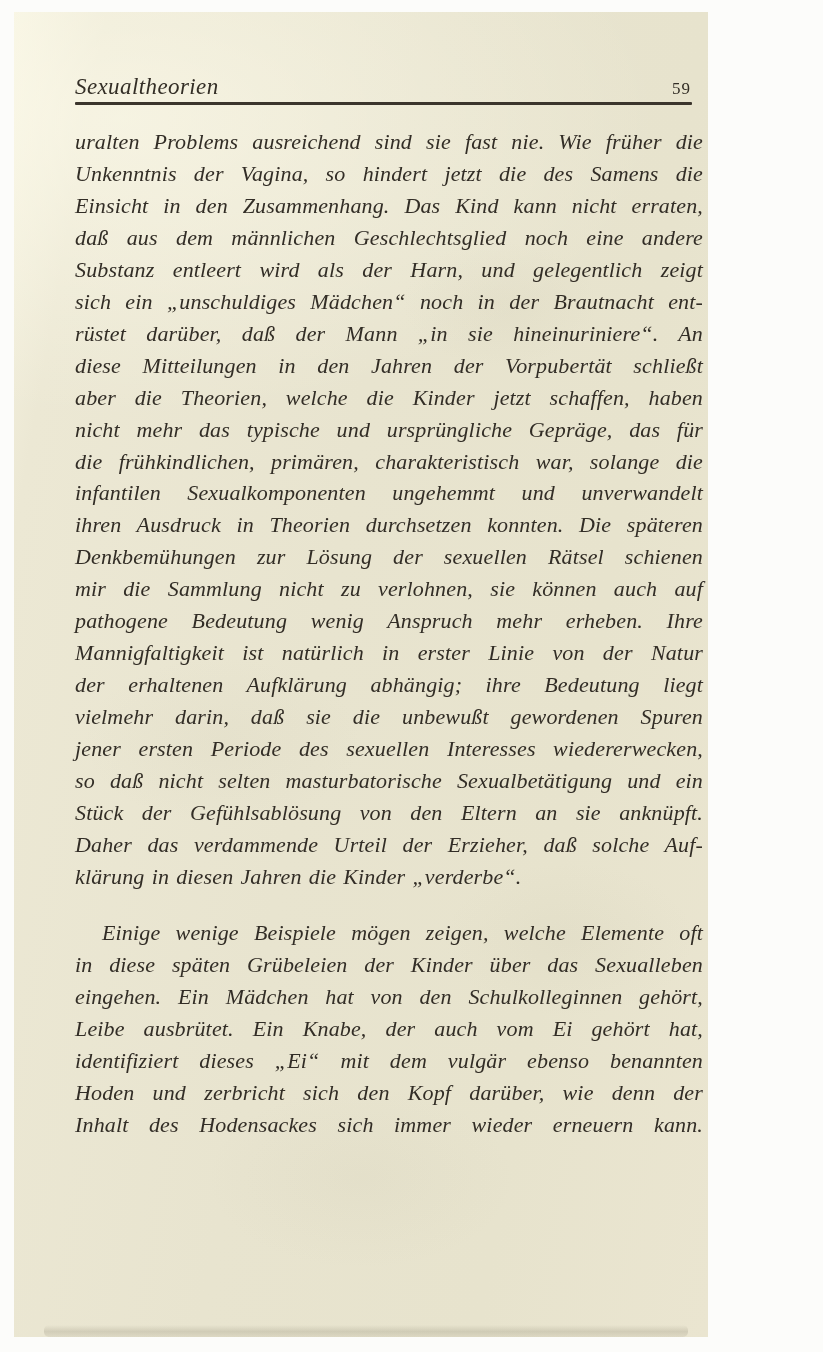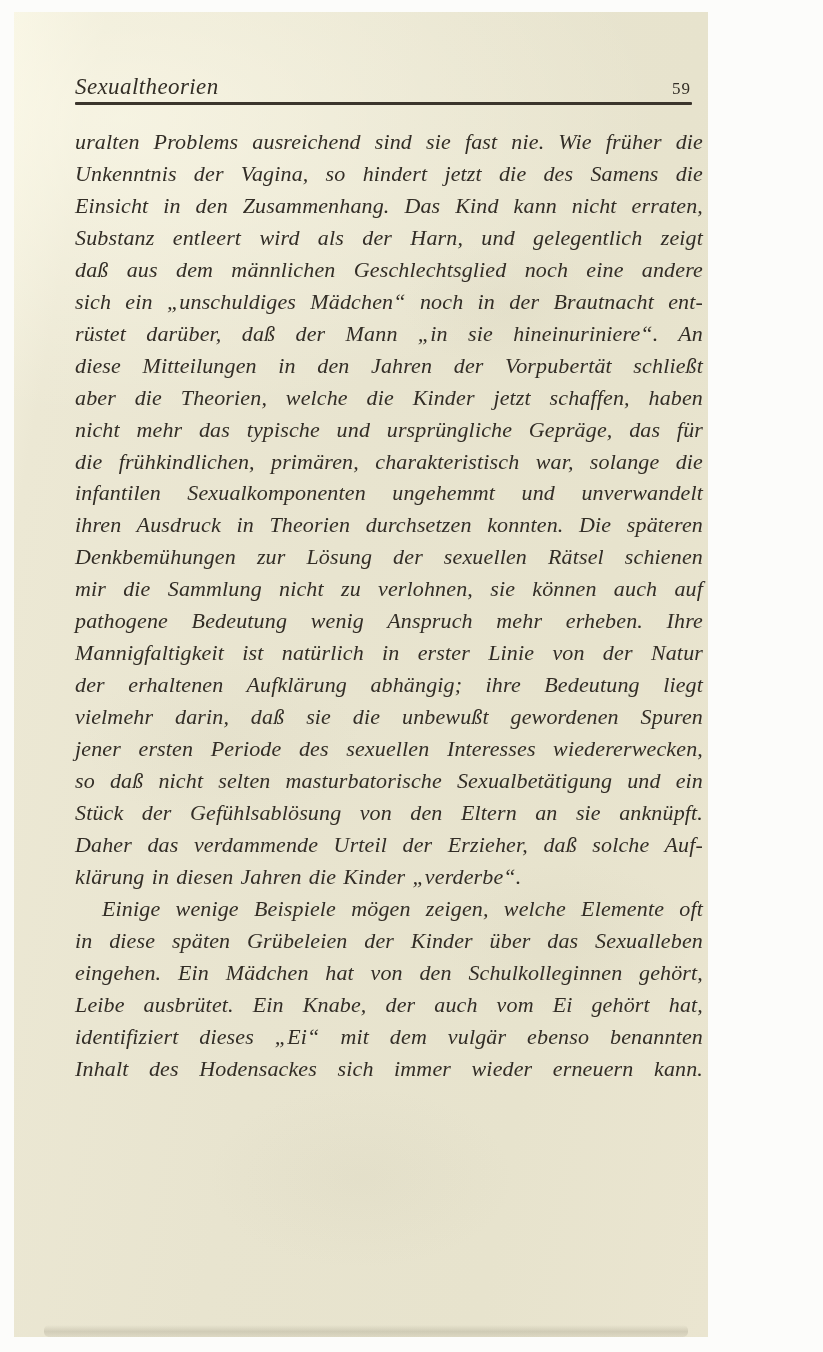--- a/index.html
+++ b/index.html
@@ -84,20 +84,21 @@
   .line {
     text-align: justify;
     text-align-last: justify;
     white-space: normal;
   }
   .line.last {
     text-align-last: left;
   }
   .line.indent {
     text-indent: 27px;
+    margin-top: 24px;
   }
   
   .bottom-band {
     position: absolute;
     left: 30px;
     right: 20px;
     bottom: 0px;
     height: 12px;
     background: linear-gradient(180deg, rgba(125,119,97,0.0), rgba(125,119,97,0.22) 55%, rgba(125,119,97,0.10));
     border-radius: 5px;
@@ -114,22 +115,22 @@
       <span class="running-title">Sexualtheorien</span>
       <span class="page-number">59</span>
     </div>
 
     <div class="rule"></div>
 
     <div class="body-text" id="body-text">
         <div class="line">uralten Problems ausreichend sind sie fast nie. Wie früher die</div>
         <div class="line">Unkenntnis der Vagina, so hindert jetzt die des Samens die</div>
         <div class="line">Einsicht in den Zusammenhang. Das Kind kann nicht erraten,</div>
+        <div class="line">daß aus dem männlichen Geschlechtsglied noch eine andere</div>
         <div class="line">Substanz entleert wird als der Harn, und gelegentlich zeigt</div>
-        <div class="line">daß aus dem männlichen Geschlechtsglied noch eine andere</div>
         <div class="line">sich ein „unschuldiges Mädchen“ noch in der Brautnacht ent-</div>
         <div class="line">rüstet darüber, daß der Mann „in sie hineinuriniere“. An</div>
         <div class="line">diese Mitteilungen in den Jahren der Vorpubertät schließt</div>
         <div class="line">aber die Theorien, welche die Kinder jetzt schaffen, haben</div>
         <div class="line">nicht mehr das typische und ursprüngliche Gepräge, das für</div>
         <div class="line">die frühkindlichen, primären, charakteristisch war, solange die</div>
         <div class="line">infantilen Sexualkomponenten ungehemmt und unverwandelt</div>
         <div class="line">ihren Ausdruck in Theorien durchsetzen konnten. Die späteren</div>
         <div class="line">Denkbemühungen zur Lösung der sexuellen Rätsel schienen</div>
         <div class="line">mir die Sammlung nicht zu verlohnen, sie können auch auf</div>
@@ -140,18 +141,19 @@
         <div class="line">jener ersten Periode des sexuellen Interesses wiedererwecken,</div>
         <div class="line">so daß nicht selten masturbatorische Sexualbetätigung und ein</div>
         <div class="line">Stück der Gefühlsablösung von den Eltern an sie anknüpft.</div>
         <div class="line">Daher das verdammende Urteil der Erzieher, daß solche Auf-</div>
         <div class="line last">klärung in diesen Jahren die Kinder „verderbe“.</div>
         <div class="line indent">Einige wenige Beispiele mögen zeigen, welche Elemente oft</div>
         <div class="line">in diese späten Grübeleien der Kinder über das Sexualleben</div>
         <div class="line">eingehen. Ein Mädchen hat von den Schulkolleginnen gehört,</div>
         <div class="line">Leibe ausbrütet. Ein Knabe, der auch vom Ei gehört hat,</div>
         <div class="line">identifiziert dieses „Ei“ mit dem vulgär ebenso benannten</div>
+        <div class="line">Hoden und zerbricht sich den Kopf darüber, wie denn der</div>
         <div class="line">Inhalt des Hodensackes sich immer wieder erneuern kann.</div>
       </div>
 
     <div class="bottom-band"></div>
   </div>
 </div>
 
 </body></html>

